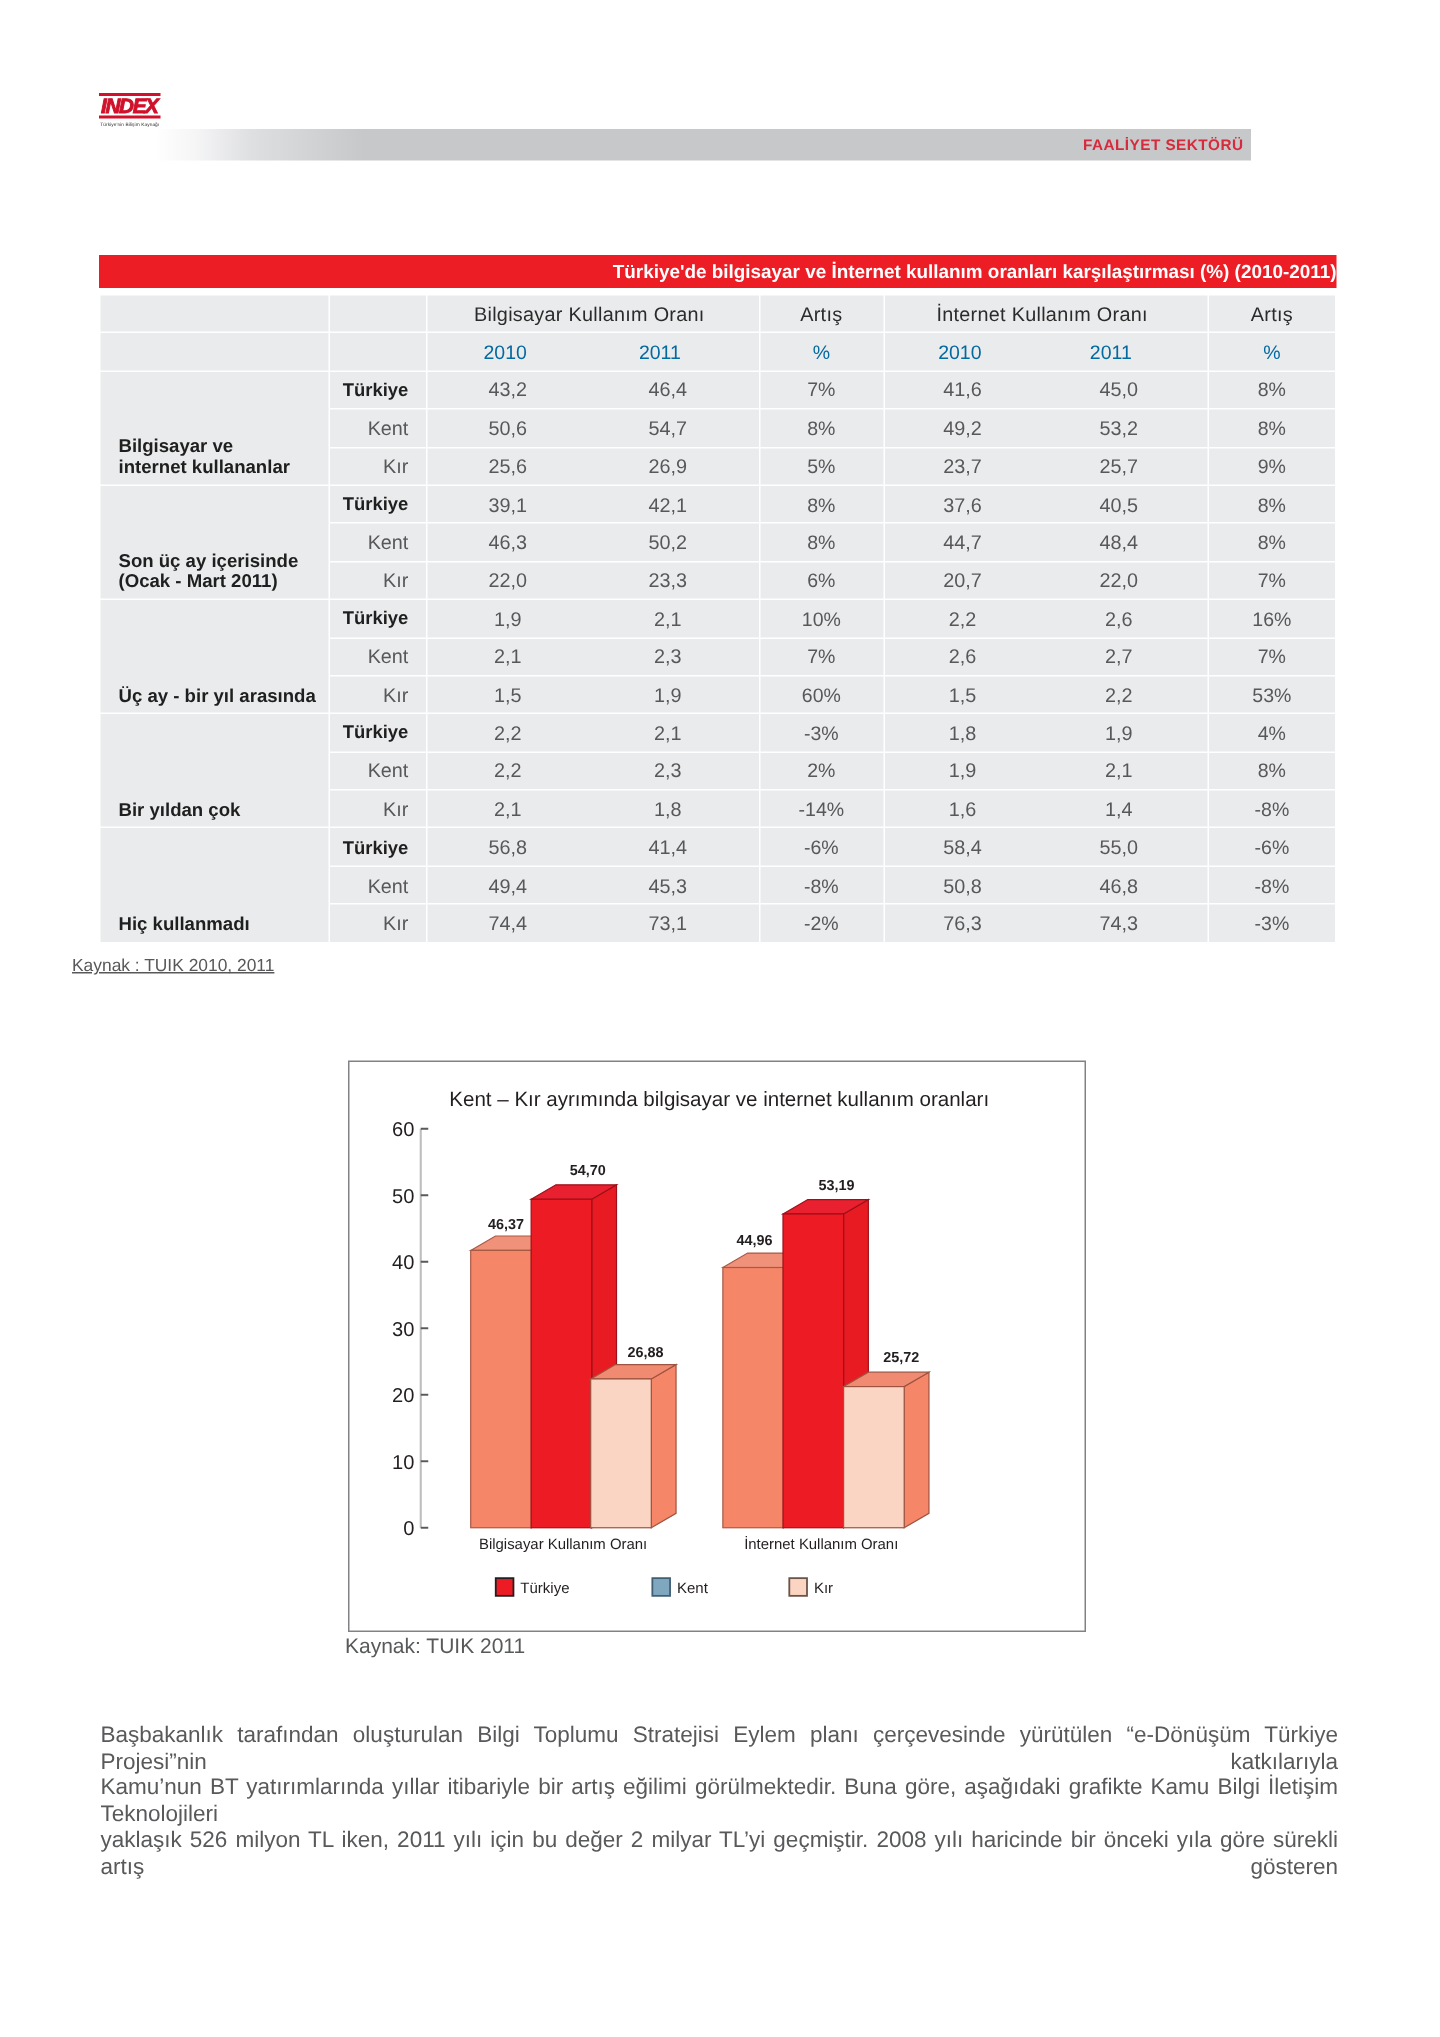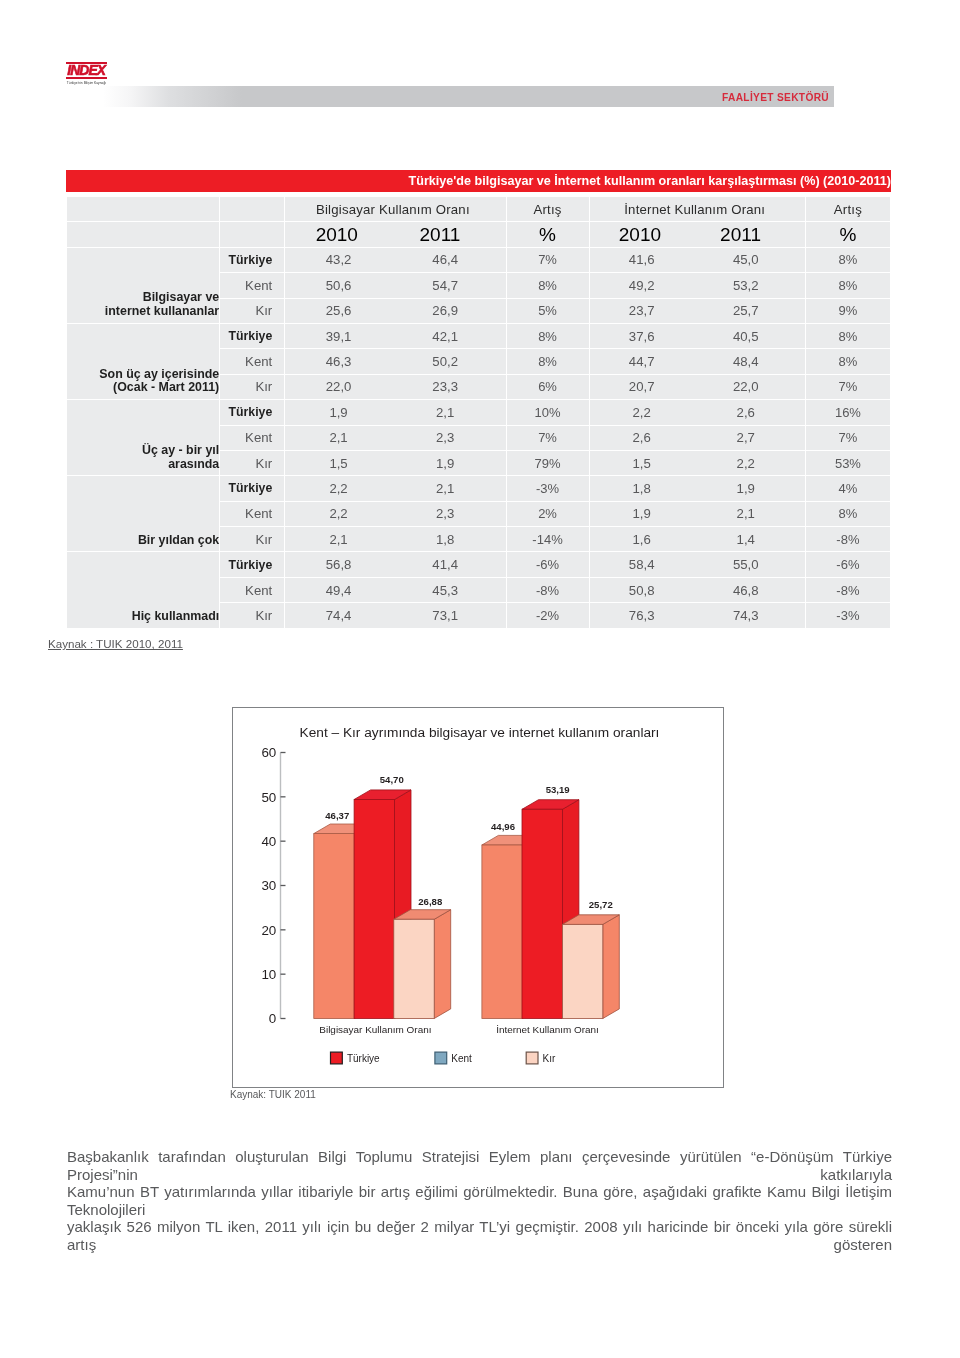--- a/index.html
+++ b/index.html
@@ -26,37 +26,37 @@
   .tbl-title{position:absolute;left:66px;top:169.5px;width:825px;height:22.5px;background:#ed1d25;
     color:#fff;font-size:12.6px;font-weight:bold;line-height:22.5px;padding-left:11.5px;
     box-sizing:border-box;white-space:nowrap;text-align:right;}
   .tbl{position:absolute;left:66px;top:196px;width:825px;border-collapse:separate;
     border-spacing:1.6px 1.5px;table-layout:fixed;}
   .tbl td{background:#eaebec;height:24.4px;padding:0;text-align:center;vertical-align:middle;
     font-size:11.2px;color:#4a4a4a;}
   .tbl td.blank{background:#eaebec;}
   .tbl td.hcat{font-weight:normal;color:#2b2b2b;font-size:13.2px;letter-spacing:0.2px;}
   .tbl td.hcat.wide{padding-right:5px;}
-  .tbl td.hyear{font-weight:normal;color:#000000;font-size:19px;}
+  .tbl td.hyear{font-weight:normal;color:#0369a1;font-size:13px;}
   .tbl td.rowlab{text-align:right;padding-right:12px;color:#58585a;font-size:13.2px;}
   .tbl td.rowlab.tr{font-weight:bold;color:#1f1f1f;font-size:12.3px;}
-  .tbl td.grp{text-align:right;padding-left:28px;font-weight:bold;color:#1f1f1f;font-size:12.4px;
+  .tbl td.grp{text-align:left;padding-left:12px;font-weight:bold;color:#1f1f1f;font-size:12.4px;
     line-height:13.8px;vertical-align:bottom;padding-bottom:4px;}
   .tbl td.val{color:#58585a;font-size:13.2px;}
   .tbl td.pct{color:#58585a;font-size:13px;}
   .pairwrap{display:flex;padding-right:7px;}
   .pairwrap.hdrpair{padding-right:14px;}
   .pairwrap span{flex:1;text-align:center;}
   .tbl-source{position:absolute;left:48px;top:637px;font-size:11.6px;color:#58585a;text-decoration:underline;}
 
   
   .chart-box{position:absolute;left:232px;top:707px;width:492px;height:381px;
     border:1px solid #808285;box-sizing:border-box;background:#fff;}
   #chart-svg{position:absolute;left:232px;top:707px;}
-  .chart-source{position:absolute;left:230px;top:1089px;font-size:10px;color:#58595b;}
+  .chart-source{position:absolute;left:230px;top:1089px;font-size:14px;color:#58595b;}
 
   
   .body-copy{position:absolute;left:67px;top:1148px;width:825px;font-size:15px;
     line-height:17.5px;color:#58595b;}
   .body-line{text-align:justify;text-align-last:justify;white-space:pre-wrap;}
   .body-line.last{text-align-last:left;}
 </style>
 </head>
 <body>
 
@@ -252,21 +252,21 @@
           <td class="pct">7%</td>
         </tr>
         <tr>
           <td class="rowlab">Kır</td>
           <td class="val" colspan="2">
             <div class="pairwrap">
               <span>1,5</span>
               <span>1,9</span>
             </div>
           </td>
-          <td class="pct">79%</td>
+          <td class="pct">60%</td>
           <td class="val" colspan="2">
             <div class="pairwrap">
               <span>1,5</span>
               <span>2,2</span>
             </div>
           </td>
           <td class="pct">53%</td>
         </tr>
         <tr>
           <td class="grp" rowspan="3">Bir yıldan çok</td>

